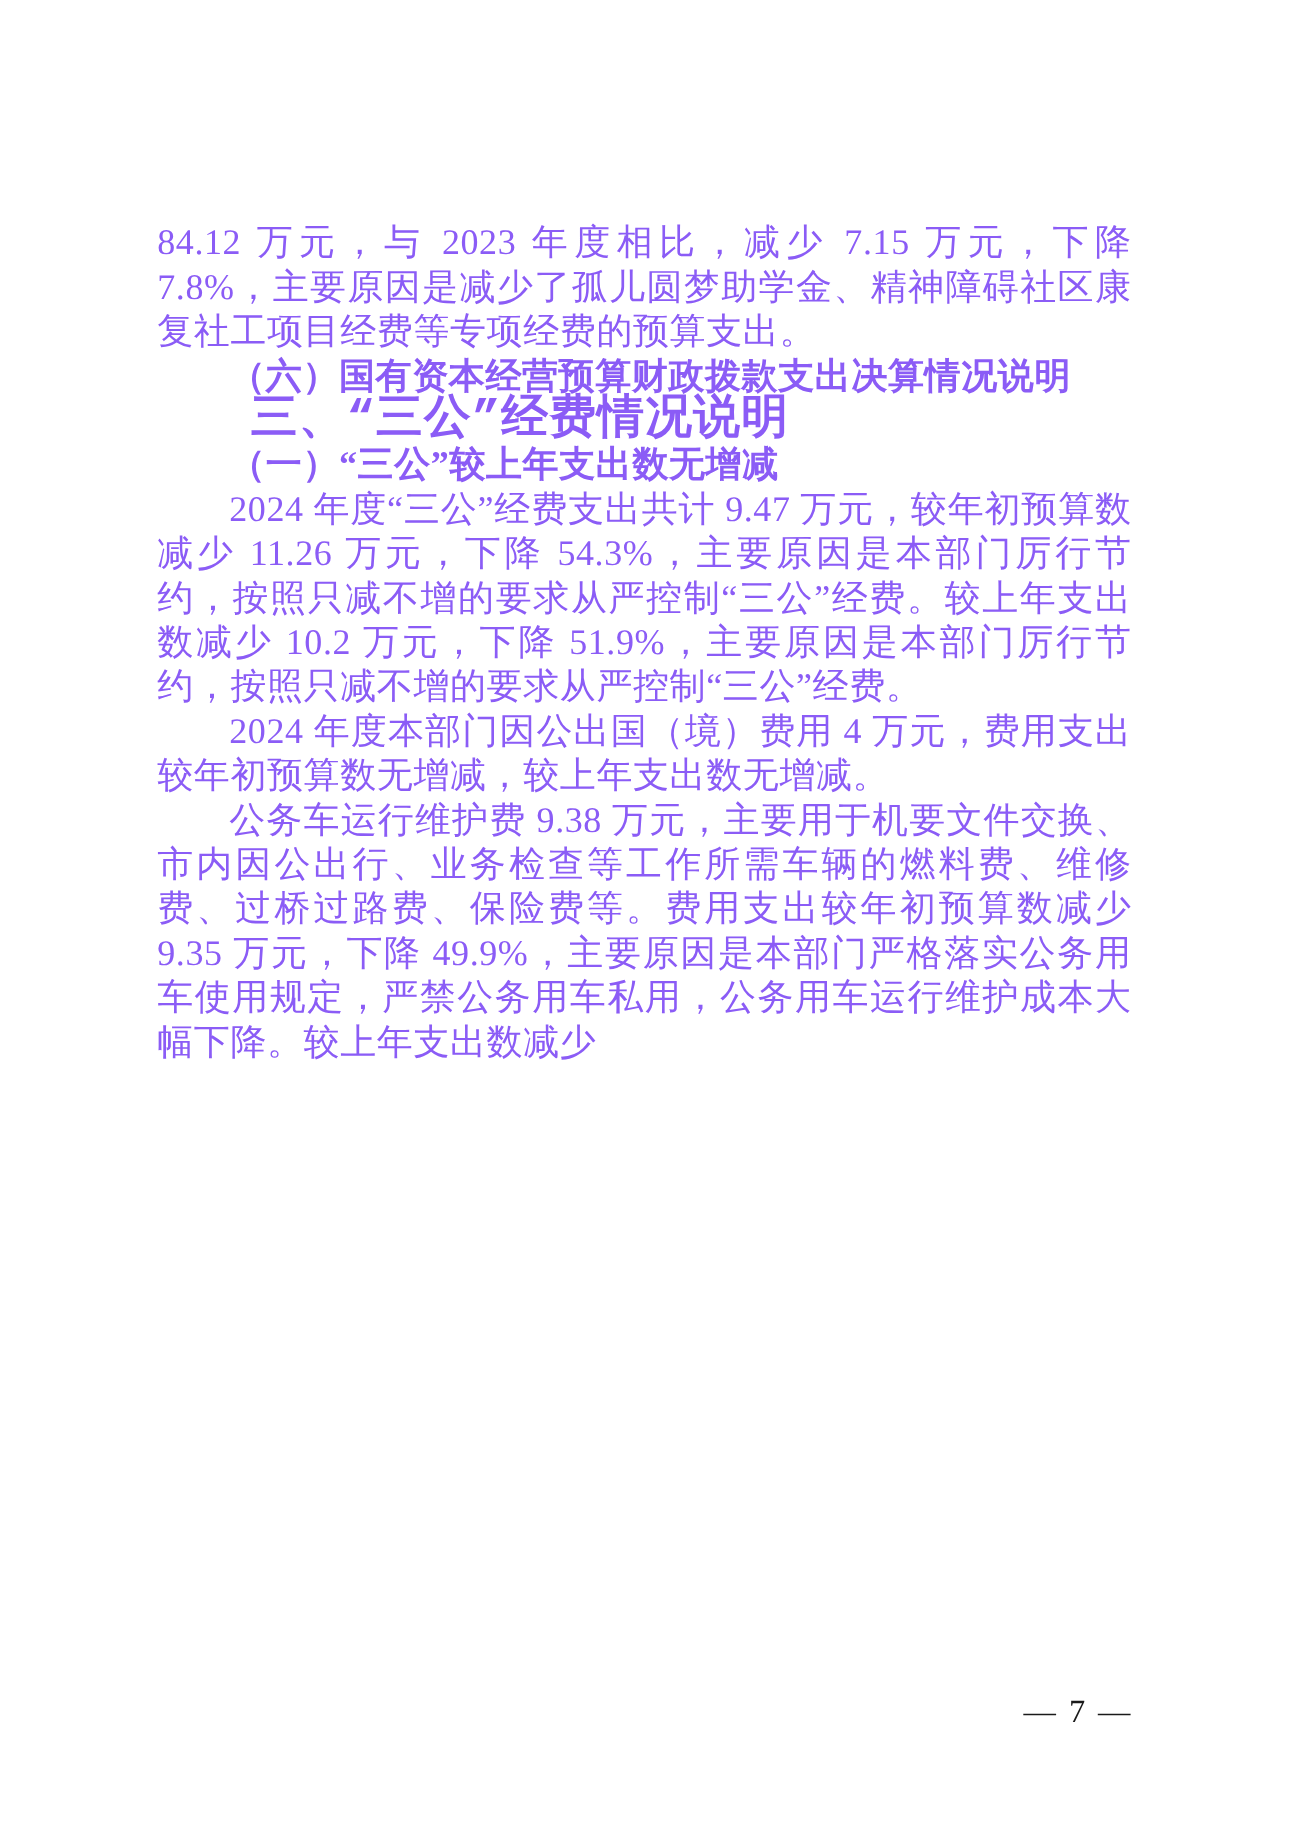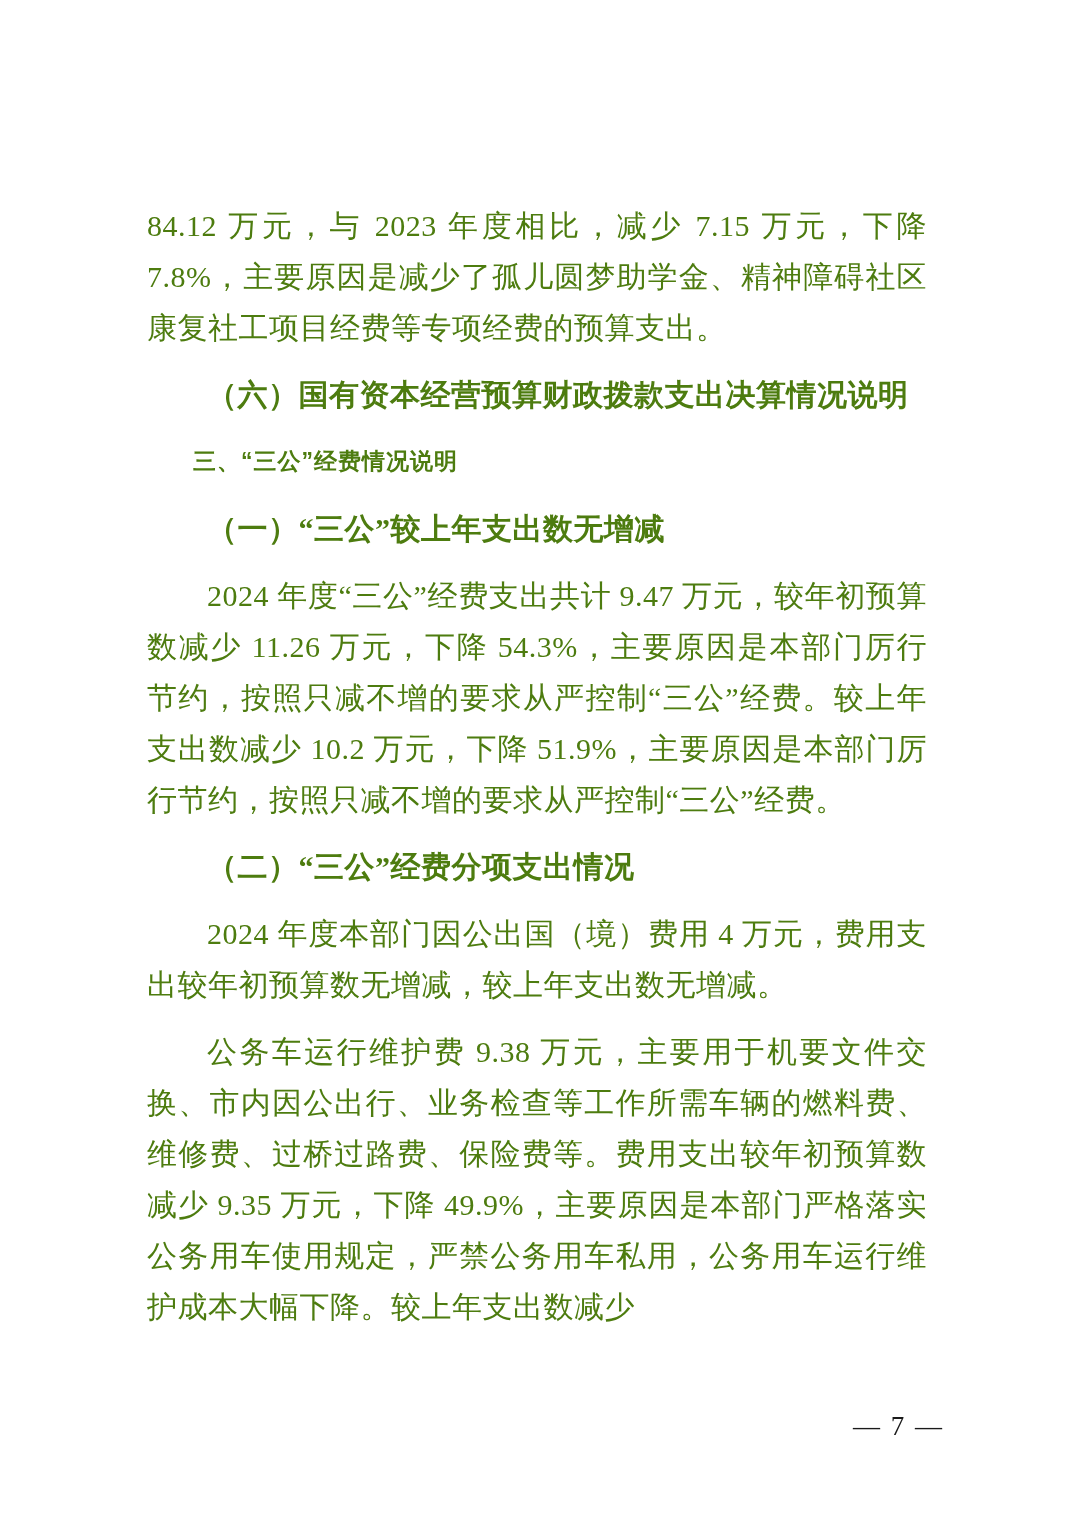--- a/index.html
+++ b/index.html
@@ -16,45 +16,45 @@
     font-family: "Liberation Serif", "DejaVu Serif", serif;
     color: #1a1a1a;
   }
   .content {
     position: absolute;
     left: 131px;
     top: 184px;
     width: 812px;
   }
   .content p {
-    margin: 16px;
+    margin: 0;
     padding: 0;
     font-size: 30px;
-    line-height: 51px;
+    line-height: 37px;
     text-align: justify;
     text-justify: inter-ideograph;
     letter-spacing: 0.5px;
-    color: #4d7c0f;
+    color: #8b5cf6;
   }
   .content p.body-indent {
     text-indent: 2em;
   }
   .content p.body-noindent {
     text-indent: 0;
   }
   .content p.h-kai {
     text-indent: 2em;
     font-weight: 700;
     font-family: "Liberation Serif", "DejaVu Serif", serif;
   }
   .content p.h-hei {
     text-indent: 2em;
     font-weight: 700;
-    font-family: Liberation Sans, sans-serif;
-    font-size: 23px;
+    font-family: Liberation Mono, monospace;
+    font-size: 39px;
     letter-spacing: 1px;
   }
   .page-number {
     position: absolute;
     top: 1408px;
     right: 131px;
     font-size: 27px;
     line-height: 36px;
     font-family: "Liberation Serif", "DejaVu Serif", serif;
     color: #1a1a1a;
@@ -64,19 +64,18 @@
 </head>
 <body>
 
 <div class="page">
   <div class="content">
     <p class="body-noindent">84.12 万元，与 2023 年度相比，减少 7.15 万元，下降 7.8%，主要原因是减少了孤儿圆梦助学金、精神障碍社区康复社工项目经费等专项经费的预算支出。</p>
     <p class="h-kai">（六）国有资本经营预算财政拨款支出决算情况说明</p>
     <p class="h-hei">三、“三公”经费情况说明</p>
     <p class="h-kai">（一）“三公”较上年支出数无增减</p>
     <p class="body-indent">2024 年度“三公”经费支出共计 9.47 万元，较年初预算数减少 11.26 万元，下降 54.3%，主要原因是本部门厉行节约，按照只减不增的要求从严控制“三公”经费。较上年支出数减少 10.2 万元，下降 51.9%，主要原因是本部门厉行节约，按照只减不增的要求从严控制“三公”经费。</p>
-    <p class="h-kai">（二）“三公”经费分项支出情况</p>
     <p class="body-indent">2024 年度本部门因公出国（境）费用 4 万元，费用支出较年初预算数无增减，较上年支出数无增减。</p>
     <p class="body-indent">公务车运行维护费 9.38 万元，主要用于机要文件交换、市内因公出行、业务检查等工作所需车辆的燃料费、维修费、过桥过路费、保险费等。费用支出较年初预算数减少 9.35 万元，下降 49.9%，主要原因是本部门严格落实公务用车使用规定，严禁公务用车私用，公务用车运行维护成本大幅下降。较上年支出数减少</p>
   </div>
 
   <div class="page-number">— 7 —</div>
 </div>
 
 </body></html>

